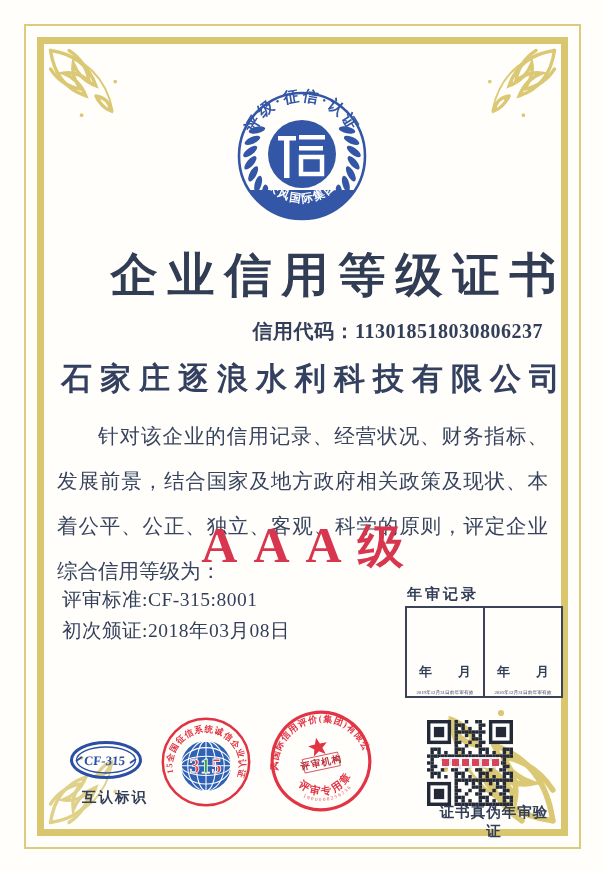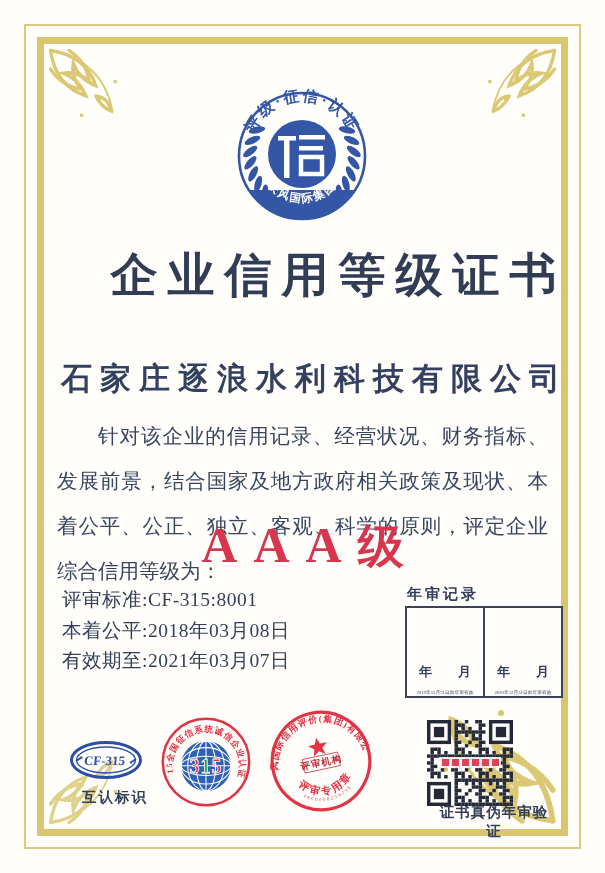--- a/index.html
+++ b/index.html
@@ -120,33 +120,33 @@
       <rect x="99" y="79" width="21" height="17" fill="none" stroke="#fff" stroke-width="4.5"></rect>
     </g>
     <path d="M 47,112 A 63,63 0 0 0 153,112 Z" fill="#3356a6"></path>
     <text font-size="11.5" font-weight="bold" fill="#ffffff" letter-spacing="1.5">
       <textPath href="#arcBanner" startOffset="50%" text-anchor="middle">长风国际集团</textPath>
     </text>
   </svg>
 
   <h1 class="title">企业信用等级证书</h1>
 
+  <div class="credit">信用代码：113018518030806237</div>
 
   <div class="company">石家庄逐浪水利科技有限公司</div>
 
   <p class="bodytext">针对该企业的信用记录、经营状况、财务指标、发展前景，结合国家及地方政府相关政策及现状、本着公平、公正、独立、客观、科学的原则，评定企业综合信用等级为：</p>
 
   <div class="rating">
     <span class="latin">AAA</span><span class="cjk">级</span>
   </div>
 
   <div class="details">
     <div>评审标准:CF-315:8001</div>
-    <div>本着公平:2018年03月08日</div>
-    <div>有效期至:2021年03月07日</div>
+    <div>初次颁证:2018年03月08日</div>
   </div>
 
   <div class="ar-label">年审记录</div>
   <div class="ar-box">
     <div class="ar-cell">
       <div class="ar-ym">年　　月</div>
       <div class="ar-note">2019年12月31日前年审有效</div>
     </div>
     <div class="ar-cell">
       <div class="ar-ym">年　　月</div>

